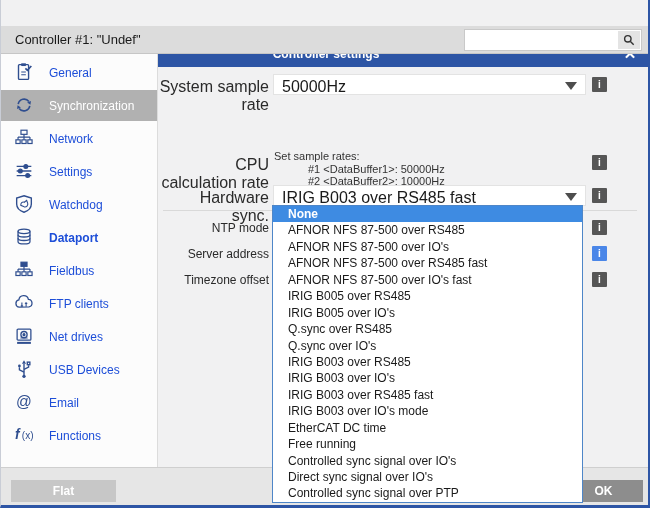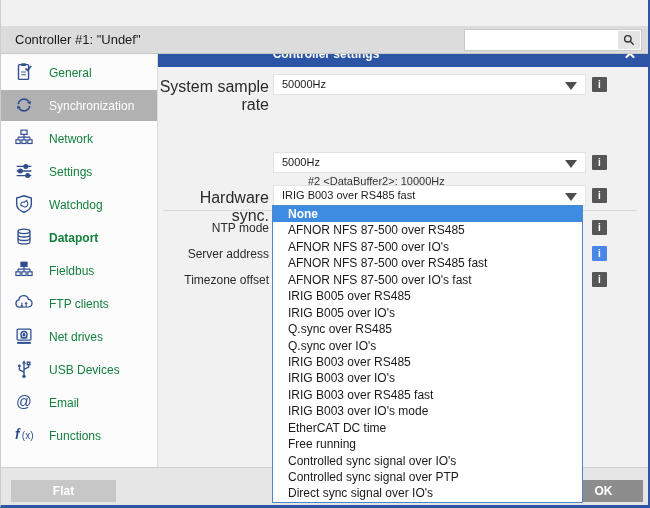--- a/index.html
+++ b/index.html
@@ -16,28 +16,28 @@
   .header .htitle{position:absolute;left:14px;top:6px;font-size:13px;color:#1a1a1a;}
   .searchbox{position:absolute;left:463px;top:3px;width:178px;height:22px;background:#fff;border:1px solid #c9c9c9;}
   .searchbox input{position:absolute;left:2px;top:1px;width:150px;height:18px;border:none;outline:none;font-size:12px;background:transparent;}
   .mag-btn{position:absolute;right:1px;top:1px;width:22px;height:18px;background:#e4e4e4;text-align:center;cursor:pointer;}
   .mag-btn svg{margin-top:2px;}
   
   .sidebar{position:absolute;left:0;top:54px;width:157px;height:413px;background:#fcfcfc;border-right:1px solid #dcdcdc;}
   .side-item{position:absolute;left:0;width:156px;height:31px;cursor:pointer;}
   .side-item.selected{background:#b1b1b1;}
   .side-item .s-icon{position:absolute;left:12px;top:4px;width:22px;height:22px;}
-  .side-item .s-label{position:absolute;left:48px;top:9px;font-size:12px;color:#15803d;}
+  .side-item .s-label{position:absolute;left:48px;top:9px;font-size:12px;color:#1d4ed8;}
   .side-item.selected .s-label{color:#fff;}
   
   .main{position:absolute;left:158px;top:54px;width:490px;height:413px;}
   .fieldrow{position:absolute;left:0;width:490px;height:22px;}
   .fieldrow .f-label{position:absolute;left:0;top:4px;width:110px;text-align:right;font-size:16px;color:#2a2a2a;}
   .combo{position:absolute;left:114px;top:0;width:313px;height:21px;background:#fff;border:1px solid #e3e3e3;cursor:pointer;}
-  .combo .c-val{position:absolute;left:8px;top:3px;font-size:11px;color:#1a1a1a;white-space:nowrap;}
+  .combo .c-val{position:absolute;left:8px;top:3px;font-size:16px;color:#1a1a1a;white-space:nowrap;}
   .caret{position:absolute;right:8px;top:7px;width:0;height:0;border-left:6px solid transparent;border-right:6px solid transparent;border-top:8px solid #4d4d4d;}
   .info-btn{position:absolute;left:433px;width:15px;height:15px;background:#565656;color:#fff;font-size:10px;font-weight:bold;
             text-align:center;line-height:15px;cursor:pointer;border-radius:1px;}
   .info-btn.active{background:#4a86e8;}
   .note{position:absolute;left:115px;top:96px;font-size:11px;color:#333;}
   .note .n-line{padding-left:34px;line-height:12px;}
   .note .n-title{line-height:13px;}
   .sep{position:absolute;left:4px;top:156px;width:474px;height:1px;background:#d9d9d9;}
   .plainrow{position:absolute;left:0;width:490px;height:16px;}
   .plainrow .f-label{position:absolute;left:0;top:1px;width:110px;text-align:right;font-size:12px;color:#2a2a2a;}
@@ -203,36 +203,33 @@
         <div class="dd-item">IRIG B005 over IO's</div>
         <div class="dd-item">Q.sync over RS485</div>
         <div class="dd-item">Q.sync over IO's</div>
         <div class="dd-item">IRIG B003 over RS485</div>
         <div class="dd-item">IRIG B003 over IO's</div>
         <div class="dd-item">IRIG B003 over RS485 fast</div>
         <div class="dd-item">IRIG B003 over IO's mode</div>
         <div class="dd-item">EtherCAT DC time</div>
         <div class="dd-item">Free running</div>
         <div class="dd-item">Controlled sync signal over IO's</div>
+        <div class="dd-item">Direct sync signal over IO's</div>
         <div class="dd-item">Controlled sync signal over PTP</div>
-        <div class="dd-item">Direct sync signal over IO's</div>
       </div>
   <div class="fieldrow" style="top: 20px;">
         <div class="f-label">System sample rate</div>
         <div class="combo">
           <span class="c-val">50000Hz</span>
           <span class="caret"></span>
         </div>
         <div class="info-btn" style="top: 3px;">i</div>
       </div>
       <div class="fieldrow" style="top: 98px;">
-        <div class="combo">
-          <span class="c-val">5000Hz</span>
-          <span class="caret"></span>
-        </div>
+        <div class="f-label">CPU calculation rate</div>
         <div class="info-btn" style="top: 3px;">i</div>
       </div>
       <div class="fieldrow" style="top: 131px;">
         <div class="f-label">Hardware sync.</div>
         <div class="combo">
           <span class="c-val">IRIG B003 over RS485 fast</span>
           <span class="caret"></span>
         </div>
         <div class="info-btn" style="top: 3px;">i</div>
       </div>

